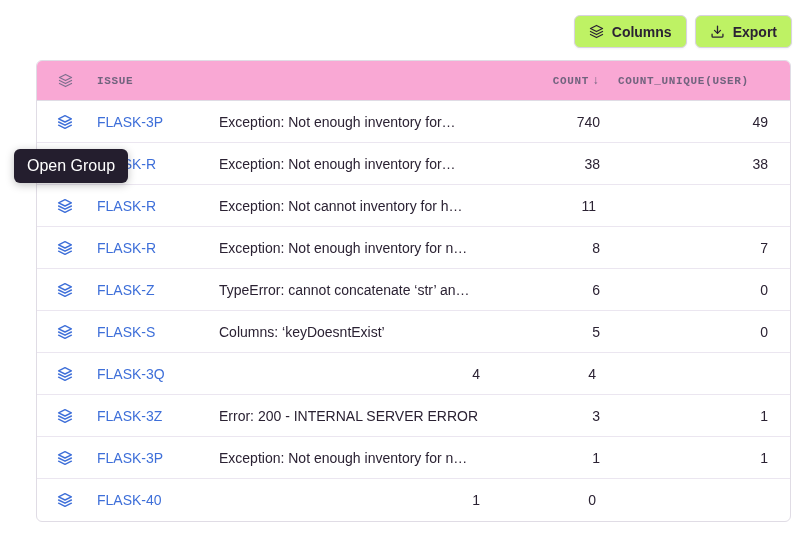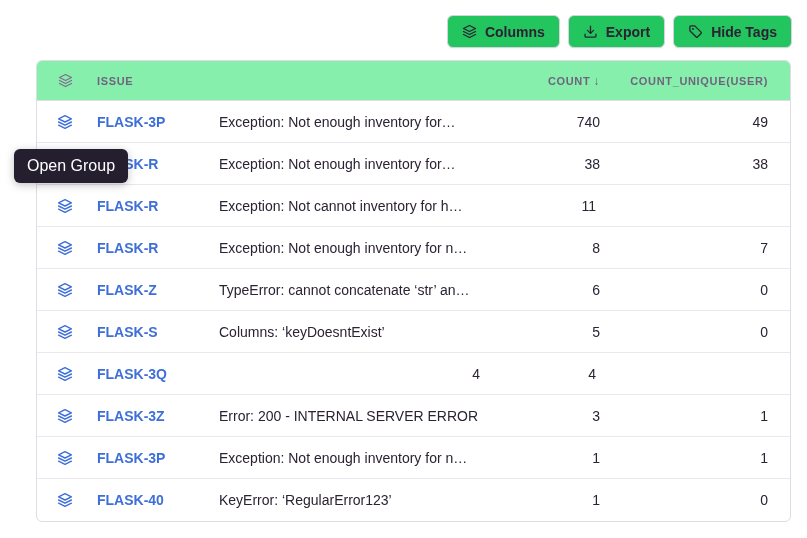--- a/index.html
+++ b/index.html
@@ -13,21 +13,21 @@
   }
 
   
   .toolbar {
     position:absolute; top:15px; right:15px;
     display:flex; gap:8px;
   }
   .btn {
     display:inline-flex; align-items:center; gap:8px;
     height:33px; padding:0 14px;
-    background:#22c55e;
+    background:#bef264;
     border:1px solid #d8d2e0;
     border-radius:6px;
     font-family:"Liberation Sans", sans-serif;
     font-size:14px; font-weight:600; color:#2b2233;
     box-shadow:0 1px 2px rgba(43,34,51,0.05);
     cursor:pointer;
   }
   .btn .ic { color:#2b2233; }
 
   
@@ -42,51 +42,51 @@
     border-radius:6px;
     overflow:hidden;
   }
   .thead, .trow {
     display:grid;
     grid-template-columns:56px 126px 1fr 120px 172px;
     align-items:center;
   }
   .thead {
     height:40px;
-    background:#86efac;
+    background:#f9a8d4;
     border-bottom:1px solid #e0dce5;
     color:#71637e;
-    font-size:11px; font-weight:700; letter-spacing:0.06em;
+    font-size:11px; font-weight:700; letter-spacing:0.06em;font-family:Liberation Mono, monospace;
   }
   .thead .icon-cell { color:#80708f; }
   .trow {
     height:42px;
     border-bottom:1px solid #ebe6f0;
     font-size:14px;
   }
   .trow:last-child { border-bottom:none; }
 
   .icon-cell { display:flex; justify-content:center; align-items:center; }
   .row-icon { color:#3e6fd9; display:block; cursor:pointer; }
 
   .cell.key {
-    color:#3e6fd9; font-weight:700; text-decoration:none;
+    color:#3e6fd9; font-weight:400; text-decoration:none;
     padding-left:4px; cursor:pointer; white-space:nowrap;
     overflow:hidden; text-overflow:ellipsis;
   }
   .head.issue { padding-left:4px; }
   .cell.title {
     color:#2b2233; white-space:nowrap; overflow:hidden; text-overflow:ellipsis;
     padding-right:10px;
   }
   .cell.num { text-align:right; padding-right:18px; font-variant-numeric:tabular-nums; }
   .cell.num.unique { padding-right:22px; }
   .head.count { text-align:right; padding-right:18px; cursor:pointer; }
   .head.count .arrow { font-size:12px; margin-left:3px; font-weight:400; }
-  .head.unique { text-align:right; padding-right:22px; cursor:pointer; }
+  .head.unique { text-align:left; padding-right:22px; cursor:pointer; }
 
   
   .tooltip {
     position:absolute; left:14px; top:149px;
     background:#241e2e; color:#ffffff;
     font-size:16px; line-height:18px;
     padding:8px 13px;
     border-radius:6px;
     box-shadow:0 2px 8px rgba(0,0,0,0.25);
     z-index:5;
@@ -125,28 +125,20 @@
       <span>Columns</span>
     </button>
     <button class="btn">
       <span class="ic-wrap">
           <svg class="ic">
             <use href="#i-download"></use>
           </svg>
         </span>
       <span>Export</span>
     </button>
-    <button class="btn">
-      <span class="ic-wrap">
-          <svg class="ic">
-            <use href="#i-tag"></use>
-          </svg>
-        </span>
-      <span>Hide Tags</span>
-    </button>
   </div>
 
   <div class="table">
 
     <div class="thead">
       <div class="icon-cell">
           <svg class="ic">
             <use href="#i-layers"></use>
           </svg>
         </div>
@@ -284,21 +276,20 @@
 
     <div class="trow">
       <div class="icon-cell">
           <span class="row-icon">
             <svg class="ic-lg">
               <use href="#i-layers"></use>
             </svg>
           </span>
         </div>
       <a class="cell key">FLASK-40</a>
-      <div class="cell title">KeyError: ‘RegularError123’</div>
       <div class="cell num">1</div>
       <div class="cell num unique">0</div>
     </div>
 
   </div>
 
   <div class="tooltip">Open Group</div>
 
 </div>
 

